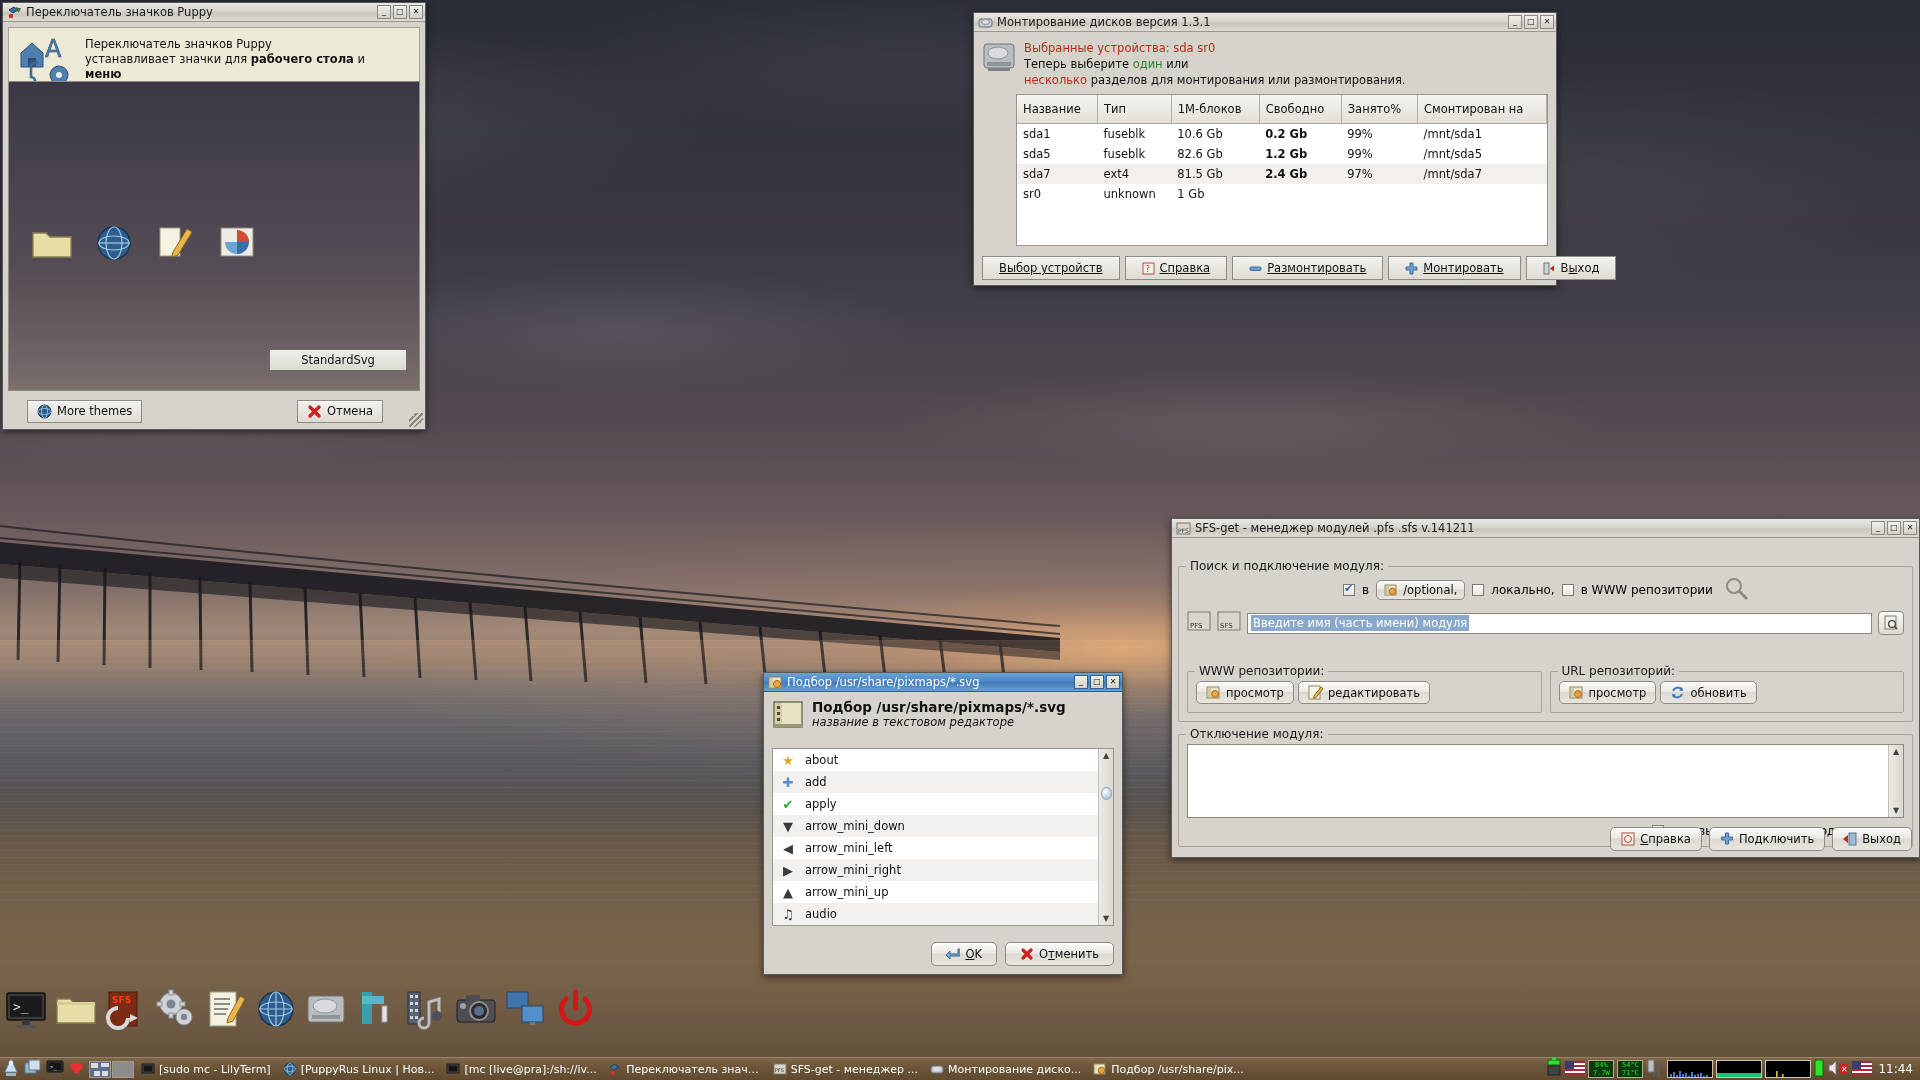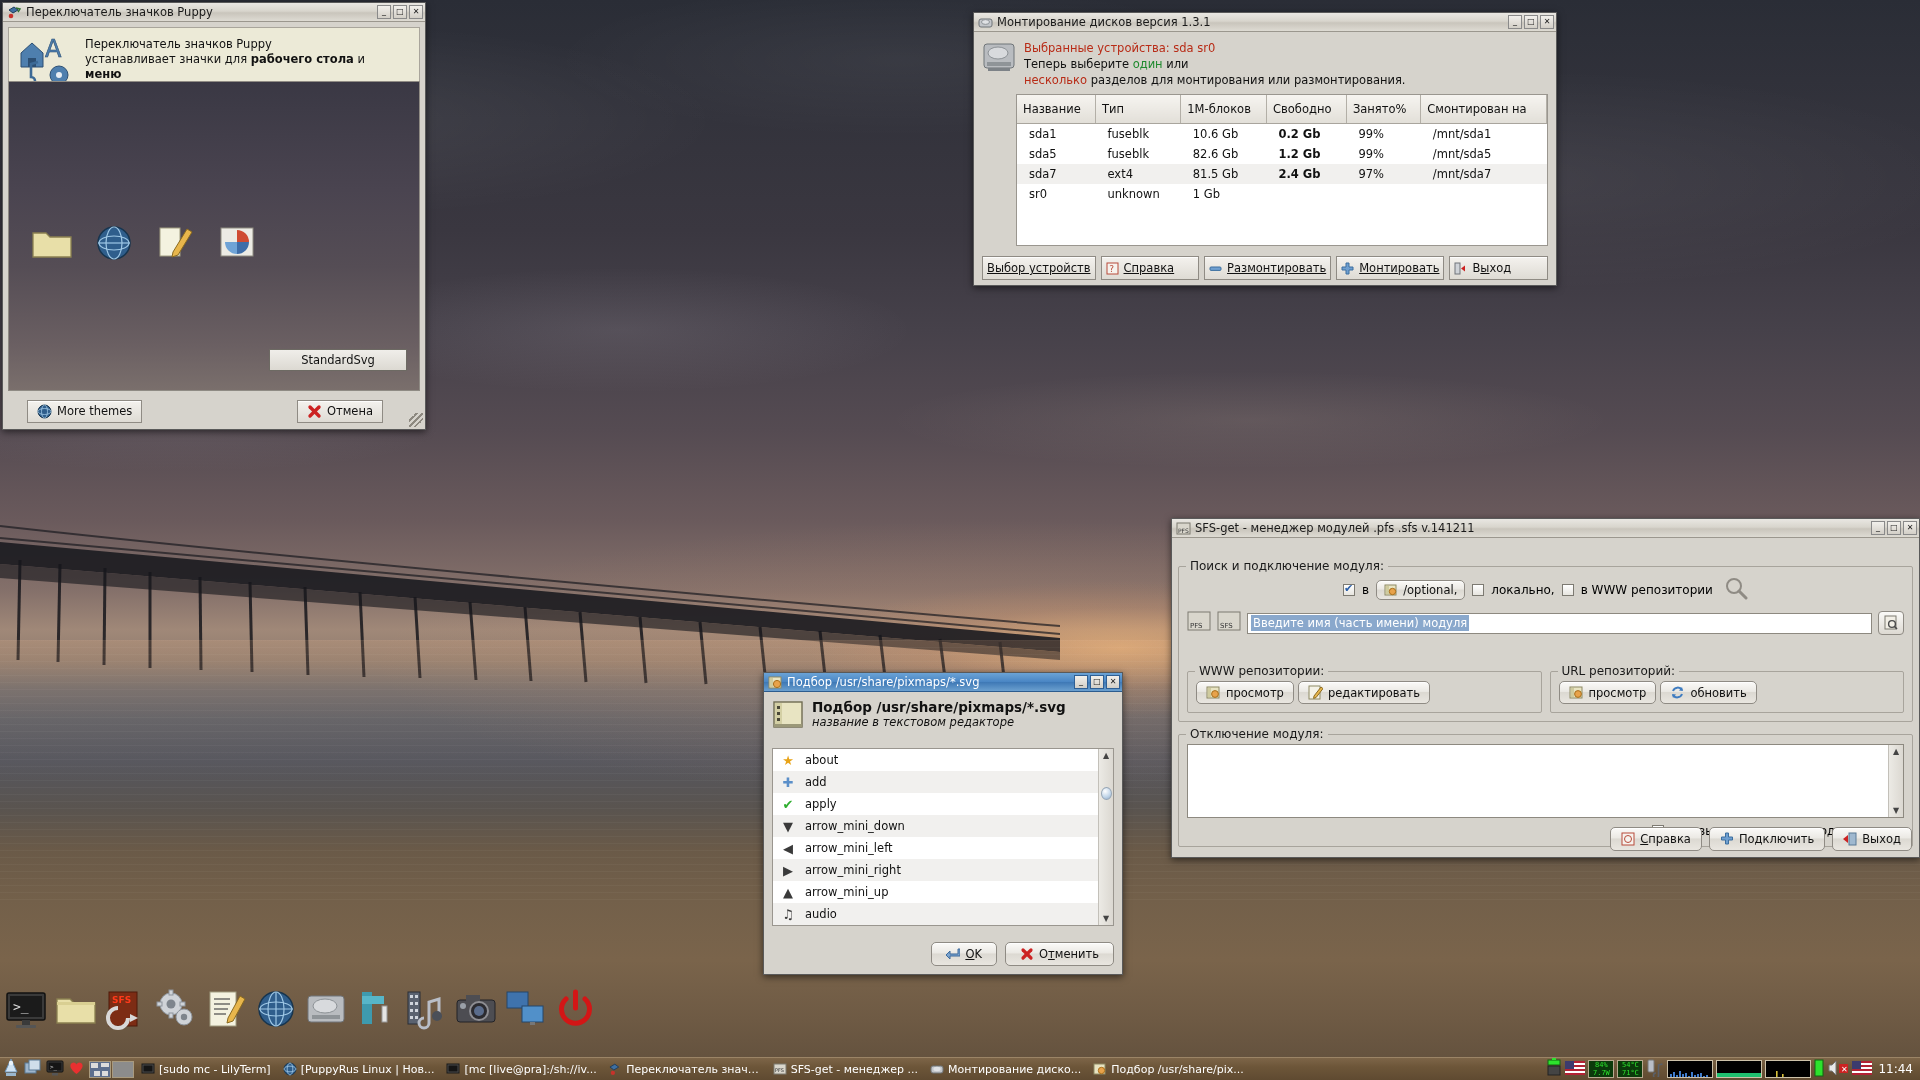--- a/index.html
+++ b/index.html
@@ -185,28 +185,28 @@
     background: #fff;
     height: 152px; overflow: hidden;
   }
   table.dtab { width: 100%; border-collapse: collapse; font-size: 11.5px; }
   table.dtab th {
     text-align: left; font-weight: normal;
     background: linear-gradient(to bottom,#f6f4f0,#e2dfd8);
     border-right: 1px solid #b3afa7; border-bottom: 1px solid #a9a59d;
     padding: 7px 6px; color: #111;
   }
-  table.dtab td { padding: 3px 12px; color: #111; }
+  table.dtab td { padding: 3px 6px; color: #111; }
   table.dtab tr.alt td { background: #f1f0ee; }
   table.dtab td.b { font-weight: bold; }
   #disk-btns {
     position: absolute; left: 0; right: 0; bottom: 5px;
     display: flex; gap: 5px; padding: 0 8px; justify-content: space-between;
   }
-  #disk-btns .btn { flex: 1 1 0; justify-content: flex-start; padding: 4px 4px; }
+  #disk-btns .btn { flex: 1 1 0; justify-content: flex-end; padding: 4px 16px; }
 
   
   #win-pick { left: 763px; top: 672px; width: 360px; height: 178px; }
   #pick-head { display: flex; gap: 8px; padding: 7px 8px 4px 8px; }
   #pick-title { font-size: 13.5px; font-weight: bold; color: #111; }
   #pick-sub { font-size: 11.5px; font-style: italic; color: #111; line-height: 15px; }
   #pick-list {
     position: absolute; left: 8px; right: 8px; top: 75px; height: 180px;
     border: 1px solid #9a968f; background: #fff; overflow: hidden;
     display: flex;

